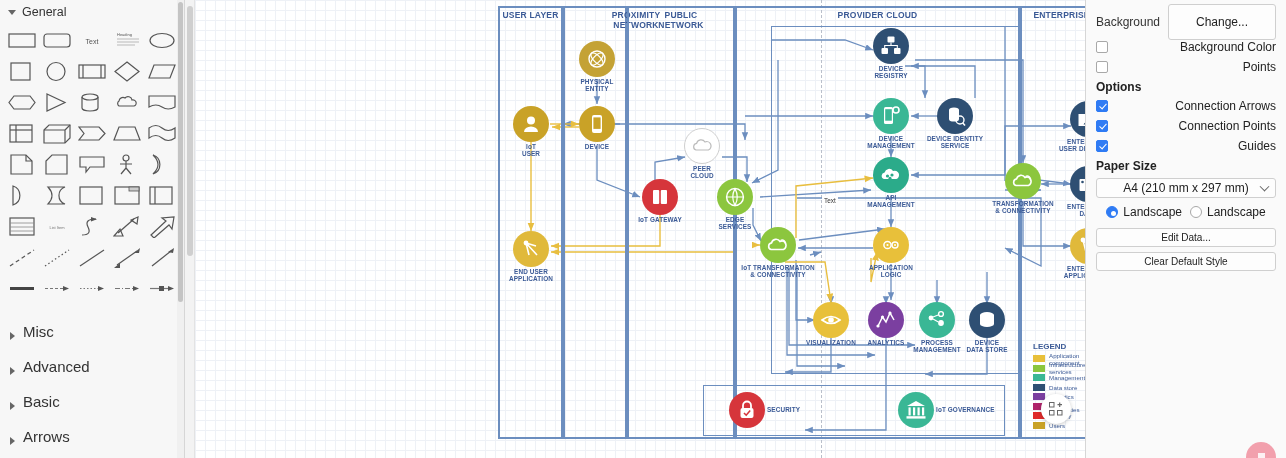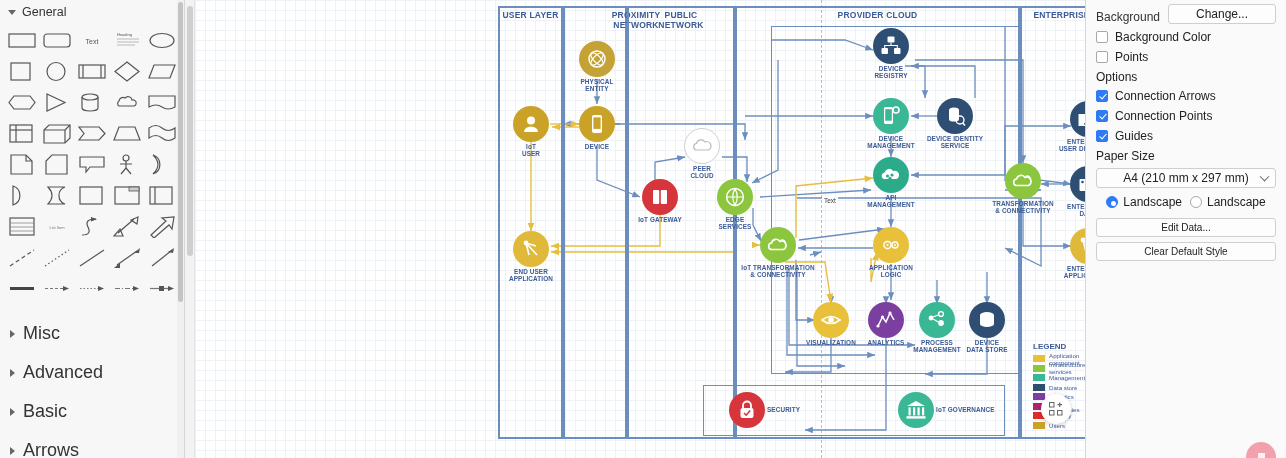--- a/index.html
+++ b/index.html
@@ -36,23 +36,23 @@
     padding:2px 4px 6px 4px;
     row-gap:0px;
   }
   .shape-cell{
     height:31px; display:flex; align-items:center; justify-content:center;
     cursor:pointer;
   }
   .shape-cell svg{ display:block; }
   .collapsed-list{ padding-top:4px; }
   .collapsed-item{
-    display:flex; align-items:center; gap:8px;
+    display:flex; align-items:flex-end; gap:8px;
     padding:9px 8px 9px 10px;
-    font-size:18px; color:#333; cursor:pointer;
+    font-size:15px; color:#333; cursor:pointer;
   }
   #palette-scrollbar{
     position:absolute; right:0; top:0; width:7px; height:458px; background:#f0f0f0;
   }
   #palette-thumb{
     position:absolute; right:1px; top:2px; width:5px; height:300px;
     background:#c4c4c4; border-radius:3px;
   }
 
   
@@ -125,39 +125,39 @@
     background:#fff; padding:1px 2px; border:0;
   }
 
   
   #format-panel{
     width:201px; height:458px; flex:0 0 201px;
     background:#fafafa; border-left:1px solid #d6d6d6;
     padding:4px 10px 0 10px; position:relative;
     font-size:12px; color:#222;
   }
-  .fp-row{ display:flex; align-items:flex-end; gap:8px; margin-bottom:6px; }
+  .fp-row{ display:flex; align-items:center; gap:8px; }
   .fp-label{ color:#333; }
   .fp-btn{
     flex:1; background:#fdfdfd; border:1px solid #cfcfcf; border-radius:3px;
-    padding:2px 6px; font-size:12px; color:#222; text-align:center; cursor:pointer;
+    padding:10px 6px; font-size:12px; color:#222; text-align:center; cursor:pointer;
     font-family:"Liberation Sans", sans-serif;
   }
-  .fp-check{ display:flex; align-items:center; gap:7px; margin-bottom:6px; cursor:pointer; }
+  .fp-check{ display:flex; align-items:center; gap:7px; margin-bottom:6px; cursor:pointer;justify-content:space-between; }
   .cb{
     width:12px; height:12px; border:1px solid #a8a8a8; border-radius:2px;
     background:#fff; flex:0 0 12px; position:relative;
   }
   .cb.on{ background:#2f7bf4; border-color:#2f7bf4; }
   .cb.on::after{
     content:""; position:absolute; left:3.5px; top:1px;
     width:3px; height:6px; border:solid #fff; border-width:0 1.6px 1.6px 0;
     transform:rotate(42deg);
   }
-  .fp-head{ font-weight:normal; font-size:12px; margin:6px 0 5px 0; color:#222;}
+  .fp-head{ font-weight:bold; font-size:12px; margin:6px 0 5px 0; color:#222;}
   .fp-select{
     width:100%; border:1px solid #cfcfcf; border-radius:3px; background:#fdfdfd;
     padding:2px 6px; font-size:12px; text-align:center; position:relative; cursor:pointer;
     color:#222; font-family:"Liberation Sans", sans-serif;
   }
   .fp-select .chev{
     position:absolute; right:7px; top:50%; transform:translateY(-60%);
     width:7px; height:7px; border:solid #666; border-width:0 1.4px 1.4px 0;
     transform:translateY(-70%) rotate(45deg);
   }

